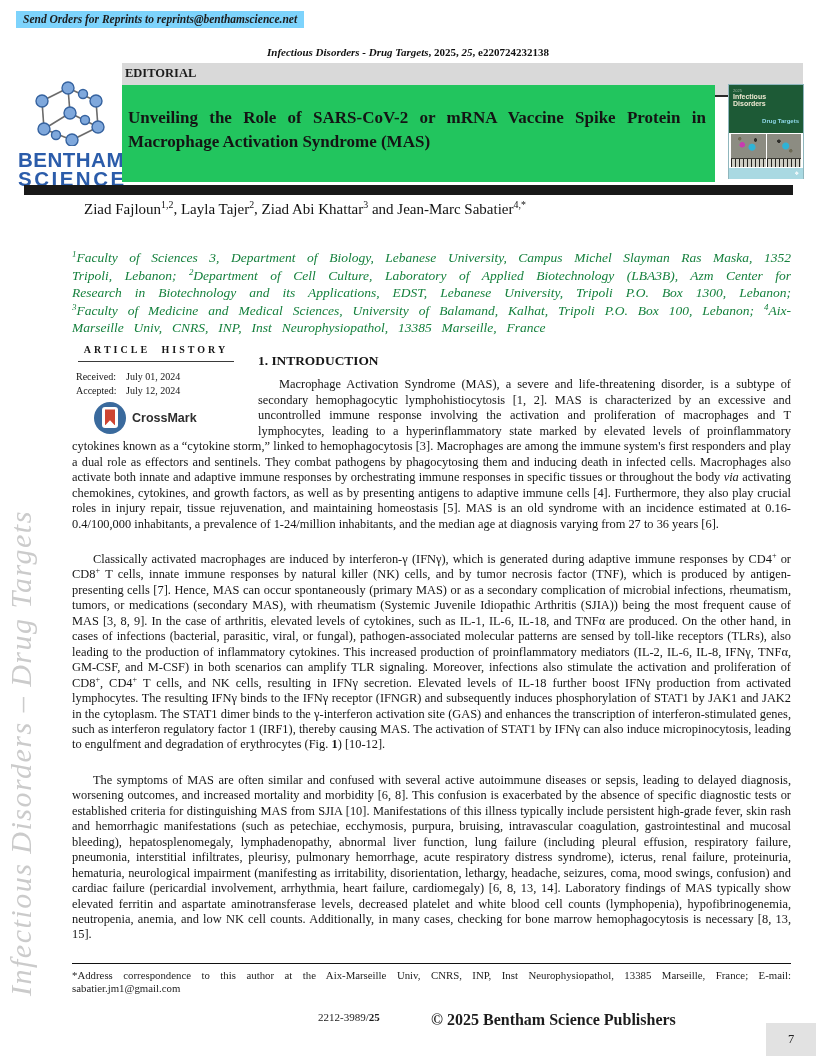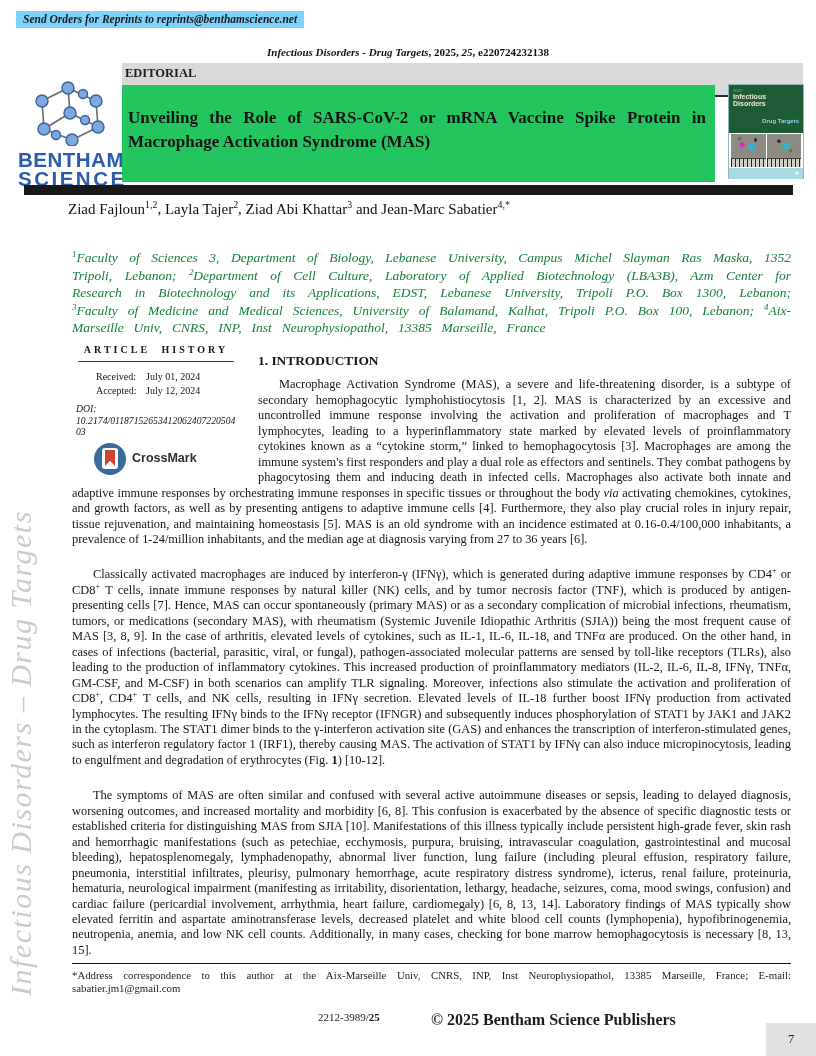--- a/index.html
+++ b/index.html
@@ -68,33 +68,33 @@
   
   .black-bar { position:absolute; left:24px; top:185px; width:769px; height:10px; background:#191919; }
   
   .watermark {
     position:absolute; left:4px; top:996px; width:640px;
     transform:rotate(-90deg); transform-origin:top left;
     font-style:italic; font-size:30px; letter-spacing:1.5px; color:#cbcbcb;
     white-space:nowrap;
   }
   
-  .authors { position:absolute; left:68px; top:201px; width:719px; font-size:15px; color:#111; }
+  .authors { position:absolute; left:84px; top:201px; width:719px; font-size:15px; color:#111; }
   .affils { position:absolute; left:72px; top:249px; width:719px; font-size:13.5px; font-style:italic; line-height:17.6px; text-align:justify; word-spacing:6.5px; color:#15803d; }
   
   .main { position:absolute; left:72px; top:338px; width:719px; font-size:12.4px; line-height:15.45px; text-align:justify; color:#161616; }
   .main p { text-indent:21px; }
   .main p + p { margin-top:20px; }
   .intro-h { font-size:13.4px; font-weight:bold; margin:15px 0 9px 0; }
   
   .hist { float:left; width:186px; padding-right:18px; font-style:normal; }
   .hist-head { margin-top:4px; text-align:center; font-weight:bold; font-size:10px; letter-spacing:3px; word-spacing:6px; }
   .hist-rule { border-top:1px solid #3a3a3a; margin:4px 6px 8px 6px; }
   .hist-row { font-size:10px; line-height:13.5px; padding-left:4px; }
-  .hist-row .hl { display:inline-block; width:50px;margin-left:20px; }
+  .hist-row .hl { display:inline-block; width:50px; }
   .doi { margin-top:6px; padding-left:4px; font-style:italic; font-size:9.7px; line-height:11.5px; }
   .doi .doi-num { word-break:break-all; }
   .crossmark { margin-top:5px; padding-left:22px; display:flex; align-items:center; gap:6px; }
   .cm-badge { width:32px; height:32px; border-radius:50%; background:#3a6a9d; position:relative; flex:0 0 auto; }
   .cm-win { position:absolute; left:8px; top:5px; width:16px; height:21px; background:#ffffff; border-radius:3px; }
   .cm-flag { position:absolute; left:3px; top:2px; width:10px; height:16px; background:#cf4532; clip-path:polygon(0 0,100% 0,100% 100%,50% 68%,0 100%); }
   .cm-text { font-family:"Liberation Sans", sans-serif; font-size:12.5px; font-weight:bold; color:#2e2e2e; }
   
   .footnote { position:absolute; left:72px; top:963px; width:719px; border-top:1.5px solid #111; padding-top:5px; font-size:10.8px; line-height:13.2px; text-align:justify; word-spacing:3.5px; }
   
@@ -186,24 +186,20 @@
   <div class="main">
     <div class="hist">
       <div class="hist-head">ARTICLE HISTORY</div>
       <div class="hist-rule"></div>
       <div class="hist-row">
         <span class="hl">Received:</span><span>July 01, 2024</span>
       </div>
       <div class="hist-row">
         <span class="hl">Accepted:</span><span>July 12, 2024</span>
       </div>
-      <div class="doi">
-        <div>DOI:</div>
-        <div class="doi-num">10.2174/0118715265341206240722050403</div>
-      </div>
       <div class="crossmark">
         <span class="cm-badge">
             <span class="cm-win">
               <span class="cm-flag"></span>
             </span>
           </span>
         <span class="cm-text">CrossMark</span>
       </div>
     </div>
 

